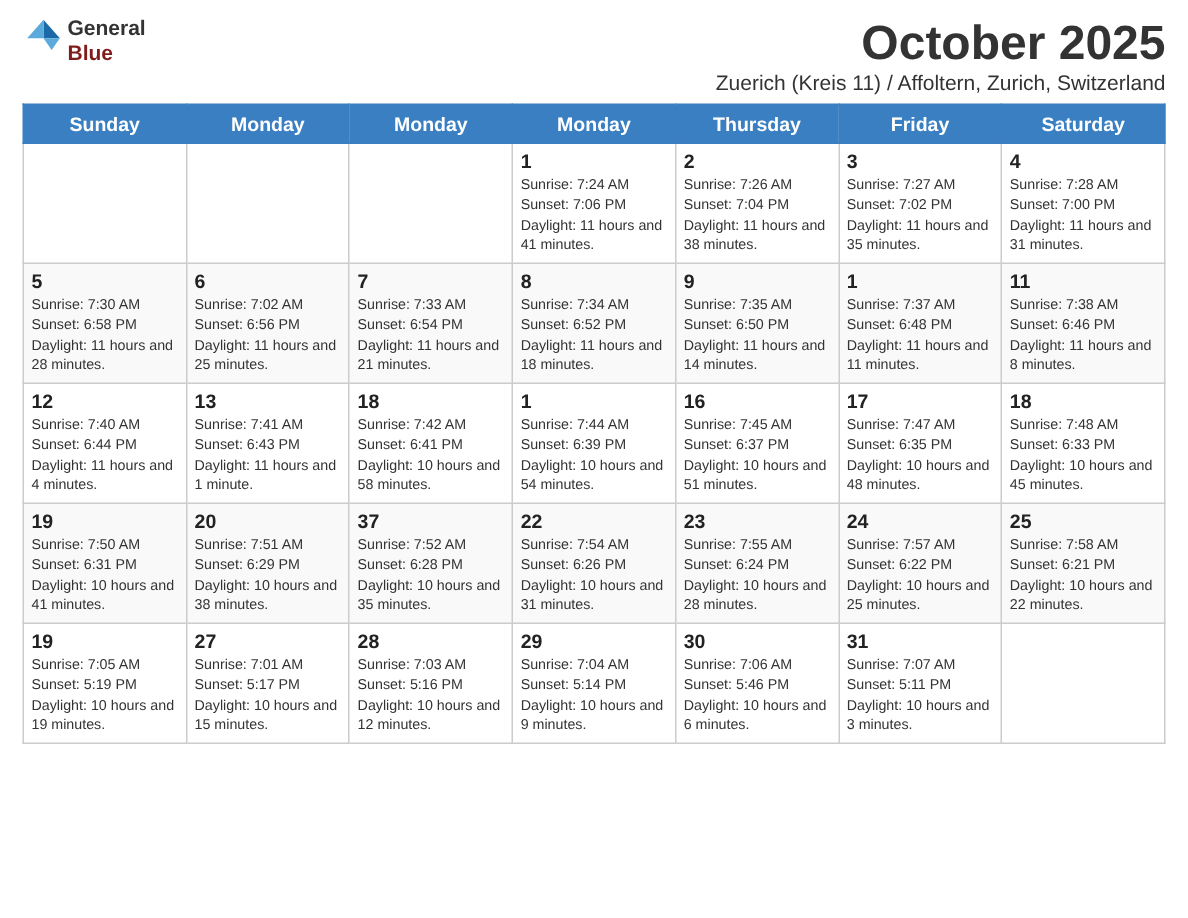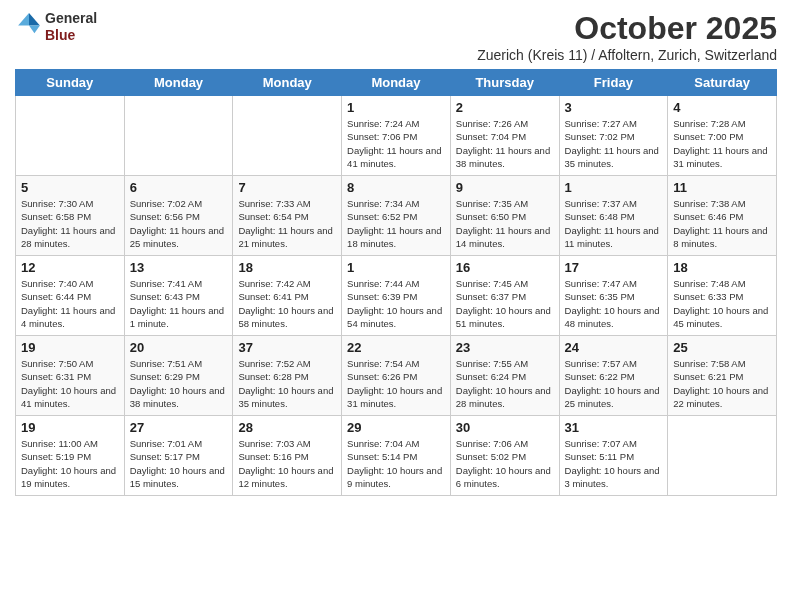--- a/index.html
+++ b/index.html
@@ -278,21 +278,21 @@
         <td>
           <span class="day-num">25</span>
           <div class="day-info">Sunrise: 7:58 AM
 Sunset: 6:21 PM
 Daylight: 10 hours and 22 minutes.</div>
         </td>
       </tr>
       <tr>
         <td>
           <span class="day-num">19</span>
-          <div class="day-info">Sunrise: 11:00 AM
+          <div class="day-info">Sunrise: 7:05 AM
 Sunset: 5:19 PM
 Daylight: 10 hours and 19 minutes.</div>
         </td>
         <td>
           <span class="day-num">27</span>
           <div class="day-info">Sunrise: 7:01 AM
 Sunset: 5:17 PM
 Daylight: 10 hours and 15 minutes.</div>
         </td>
         <td>
@@ -303,21 +303,21 @@
         </td>
         <td>
           <span class="day-num">29</span>
           <div class="day-info">Sunrise: 7:04 AM
 Sunset: 5:14 PM
 Daylight: 10 hours and 9 minutes.</div>
         </td>
         <td>
           <span class="day-num">30</span>
           <div class="day-info">Sunrise: 7:06 AM
-Sunset: 5:02 PM
+Sunset: 5:46 PM
 Daylight: 10 hours and 6 minutes.</div>
         </td>
         <td>
           <span class="day-num">31</span>
           <div class="day-info">Sunrise: 7:07 AM
 Sunset: 5:11 PM
 Daylight: 10 hours and 3 minutes.</div>
         </td>
         <td class="empty"></td>
       </tr>

